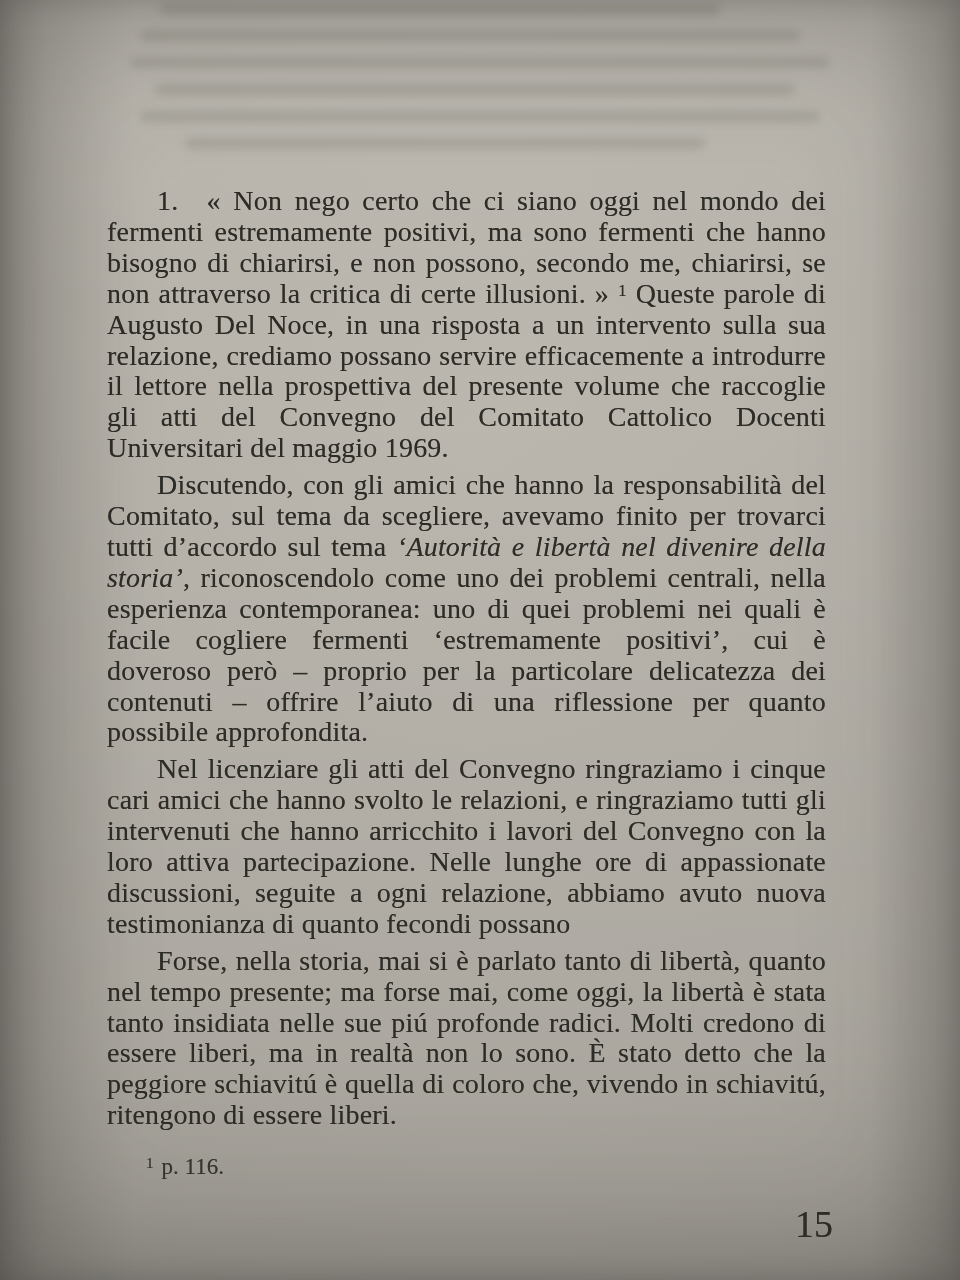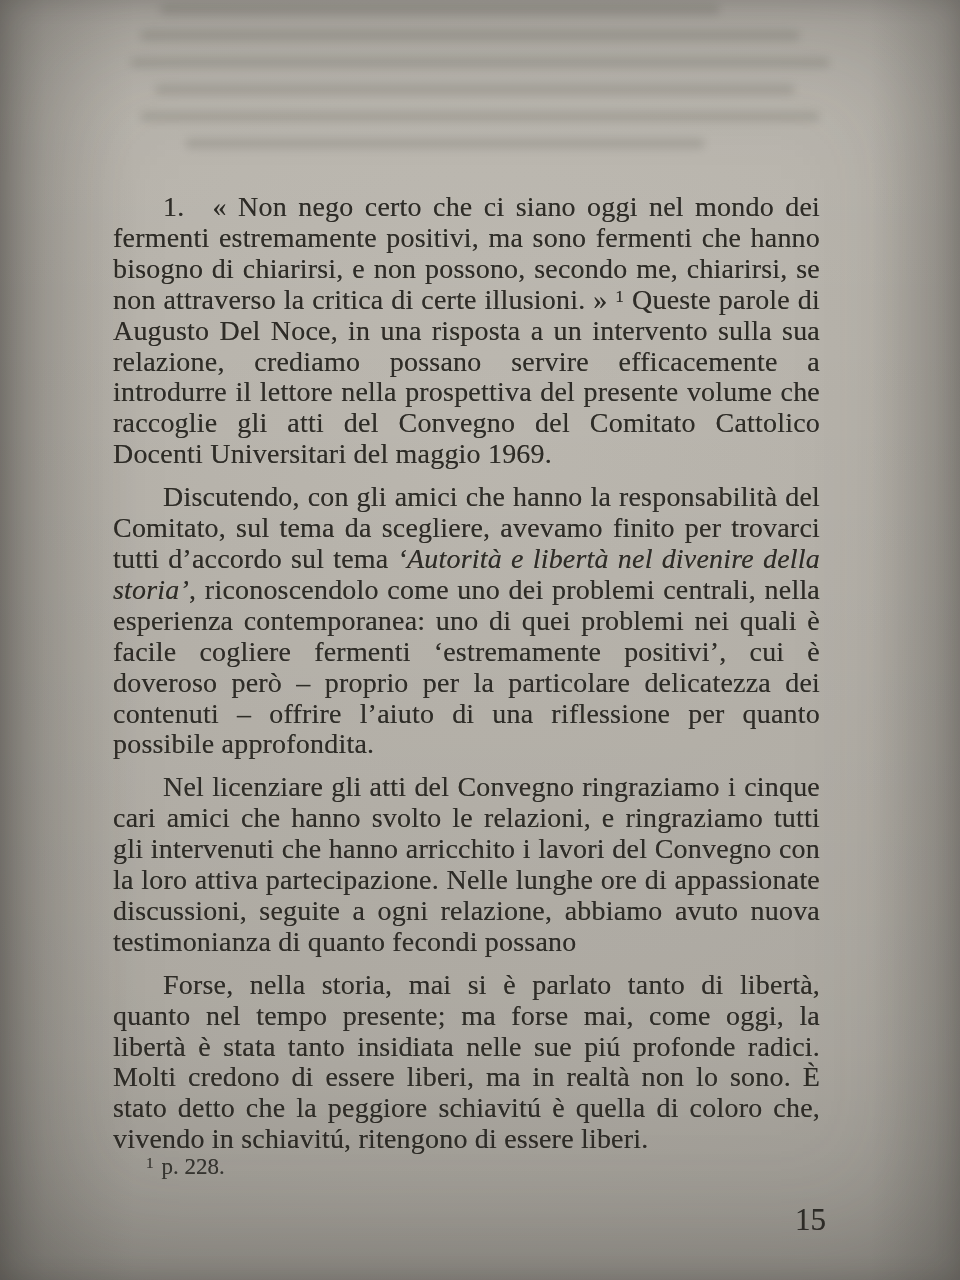--- a/index.html
+++ b/index.html
@@ -48,21 +48,21 @@
       top: 180px;
       width: 731px;
       font-size: 28px;
       line-height: 30.9px;
       color: #2e2c27;
       text-align: justify;
       letter-spacing: 0.2px;
       hyphens: auto;
       text-shadow: 0 0 0.5px rgba(46,44,39,.55);
     }
-    .para { margin: 12px; text-indent: 50px; }
+    .para { margin: 6px; text-indent: 50px; }
     .italic { font-style: italic; }
     sup.note {
       font-size: 0.62em;
       line-height: 0;
       vertical-align: 7px;
     }
     .footnote {
       position: absolute;
       left: 146px;
       top: 1154px;
@@ -73,21 +73,21 @@
     .footnote sup {
       font-size: 0.66em;
       line-height: 0;
       vertical-align: 6px;
       margin-right: 8px;
     }
     .page-number {
       position: absolute;
       left: 795px;
       top: 1202px;
-      font-size: 31px;
+      font-size: 38px;
       color: #2e2c27;
       text-shadow: 0 0 0.5px rgba(46,44,39,.55);
     }
   </style>
 </head>
 <body>
 
 <div class="photo">
 
   <div class="showthrough" aria-hidden="true">
@@ -102,17 +102,17 @@
   <main class="text-block">
     <p class="para"><span>1. « Non nego certo che ci siano oggi nel mondo dei fermenti estremamente positivi, ma sono fermenti che hanno bisogno di chiarirsi, e non possono, secondo me, chiarirsi, se non attraverso la critica di certe illusioni. » </span><sup class="note">1</sup><span> Queste parole di Augusto Del Noce, in una risposta a un intervento sulla sua relazione, crediamo possano servire efficacemente a introdurre il lettore nella prospettiva del presente volume che raccoglie gli atti del Convegno del Comitato Cattolico Docenti Universitari del maggio 1969.</span></p>
 
     <p class="para"><span>Discutendo, con gli amici che hanno la responsabilità del Comitato, sul tema da scegliere, avevamo finito per trovarci tutti d’accordo sul tema </span><span class="italic">‘Autorità e libertà nel divenire della storia’</span><span>, riconoscendolo come uno dei problemi centrali, nella esperienza contemporanea: uno di quei problemi nei quali è facile cogliere fermenti ‘estremamente positivi’, cui è doveroso però – proprio per la particolare delicatezza dei contenuti – offrire l’aiuto di una riflessione per quanto possibile approfondita.</span></p>
 
     <p class="para">Nel licenziare gli atti del Convegno ringraziamo i cinque cari amici che hanno svolto le relazioni, e ringraziamo tutti gli intervenuti che hanno arricchito i lavori del Convegno con la loro attiva partecipazione. Nelle lunghe ore di appassionate discussioni, seguite a ogni relazione, abbiamo avuto nuova testimonianza di quanto fecondi possano</p>
 
     <p class="para">Forse, nella storia, mai si è parlato tanto di libertà, quanto nel tempo presente; ma forse mai, come oggi, la libertà è stata tanto insidiata nelle sue piú profonde radici. Molti credono di essere liberi, ma in realtà non lo sono. È stato detto che la peggiore schiavitú è quella di coloro che, vivendo in schiavitú, ritengono di essere liberi.</p>
   </main>
 
-  <div class="footnote"><sup>1</sup><span>p. 228.</span></div>
+  <div class="footnote"><sup>1</sup><span>p. 116.</span></div>
 
   <div class="page-number">15</div>
 
 </div>
 
 </body></html>

